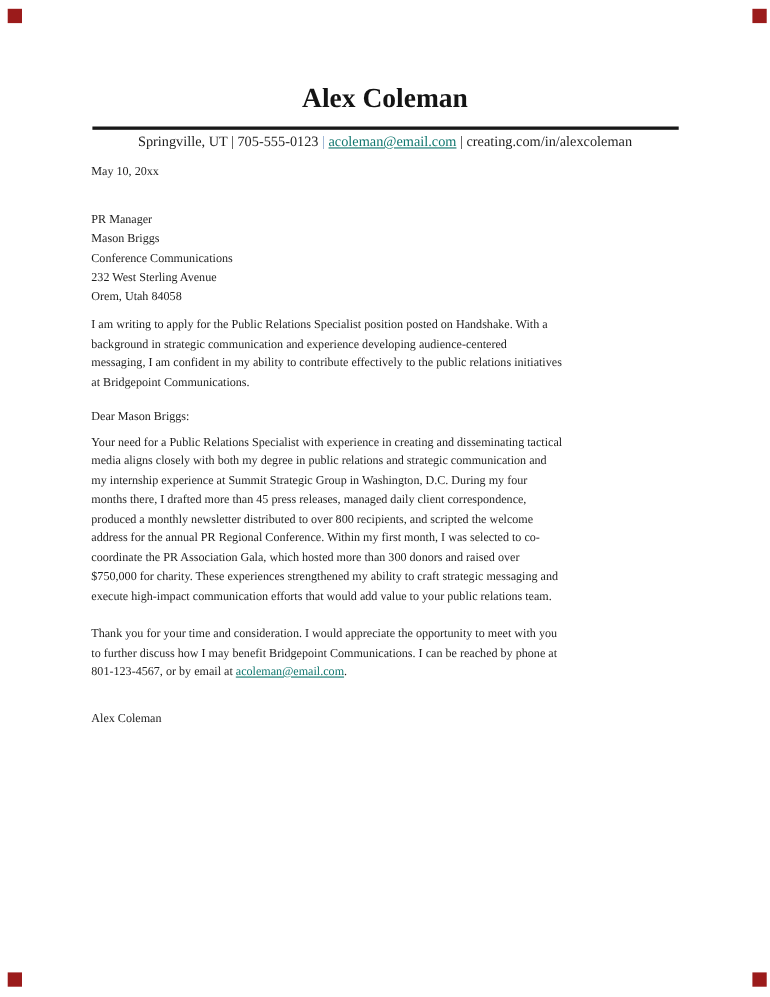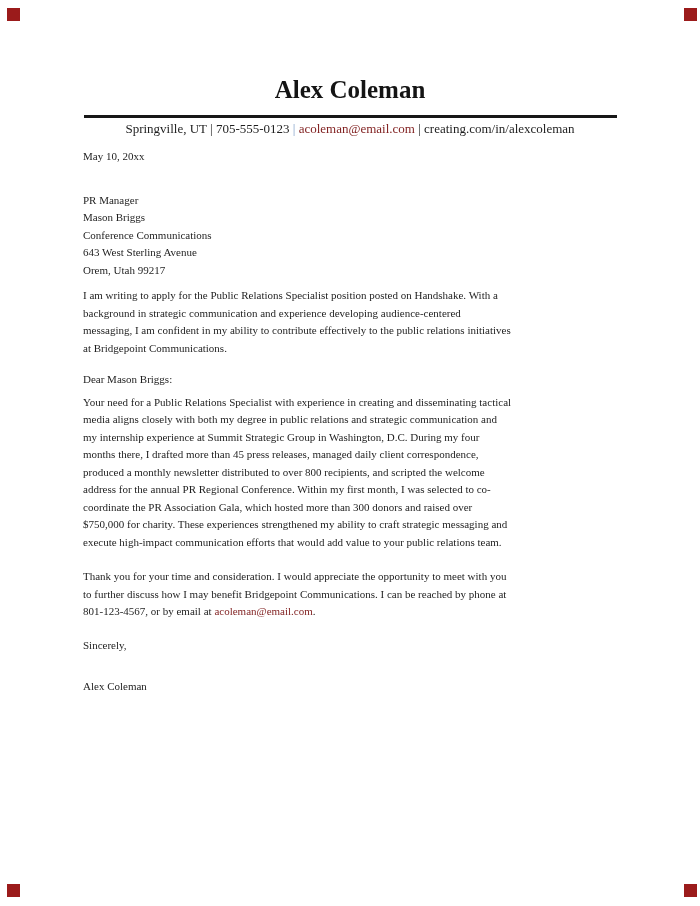--- a/index.html
+++ b/index.html
@@ -34,21 +34,22 @@
   }
   .contact {
     margin-top: 1px;
     font-size: 13px;
     line-height: 20px;
     text-align: center;
     white-space: nowrap;
   }
   .sep-muted { color: #7d9dc7; }
   a.link, .link {
-    color: #7f1d1d;
+    color: #0f766e;
+    text-decoration: underline;
     cursor: pointer;
     margin-top: 32px;
   }
 
   .body-col { padding: 0 78px 0 83px; font-size: 11px; line-height: 17.5px; }
   .block { margin: 0; }
   .pre { white-space: pre-line; }
   .date       { margin-top: 9px; }
   .address    { margin-top: 26px; }
   .salutation { margin-top: 14px; }
@@ -75,22 +76,22 @@
   <div class="contact"><span>Springville, UT | 705-555-0123</span><span class="sep-muted"> | </span><a class="link">acoleman@email.com</a><span> | creating.com/in/alexcoleman</span></div>
 
   <div class="body-col">
 
     <div class="block date">May 10, 20xx</div>
 
     <div class="block address">
       <div>PR Manager</div>
       <div>Mason Briggs</div>
       <div>Conference Communications</div>
-      <div>643 West Sterling Avenue</div>
-      <div>Orem, Utah 99217</div>
+      <div>232 West Sterling Avenue</div>
+      <div>Orem, Utah 84058</div>
     </div>
 
     <div class="block pre p1">I am writing to apply for the Public Relations Specialist position posted on Handshake. With a
 background in strategic communication and experience developing audience-centered
 messaging, I am confident in my ability to contribute effectively to the public relations initiatives
 at Bridgepoint Communications.</div>
 
     <div class="block salutation">Dear Mason Briggs:</div>
 
     <div class="block pre p2">Your need for a Public Relations Specialist with experience in creating and disseminating tactical
@@ -100,18 +101,17 @@
 produced a monthly newsletter distributed to over 800 recipients, and scripted the welcome
 address for the annual PR Regional Conference. Within my first month, I was selected to co-
 coordinate the PR Association Gala, which hosted more than 300 donors and raised over
 $750,000 for charity. These experiences strengthened my ability to craft strategic messaging and
 execute high-impact communication efforts that would add value to your public relations team.</div>
 
     <div class="block pre p3"><span>Thank you for your time and consideration. I would appreciate the opportunity to meet with you
 to further discuss how I may benefit Bridgepoint Communications. I can be reached by phone at
 801-123-4567, or by email at </span><a class="link">acoleman@email.com</a><span>.</span></div>
 
-    <div class="block closing">Sincerely,</div>
 
     <div class="block signature">Alex Coleman</div>
 
   </div>
 </div>
 
 </body></html>

